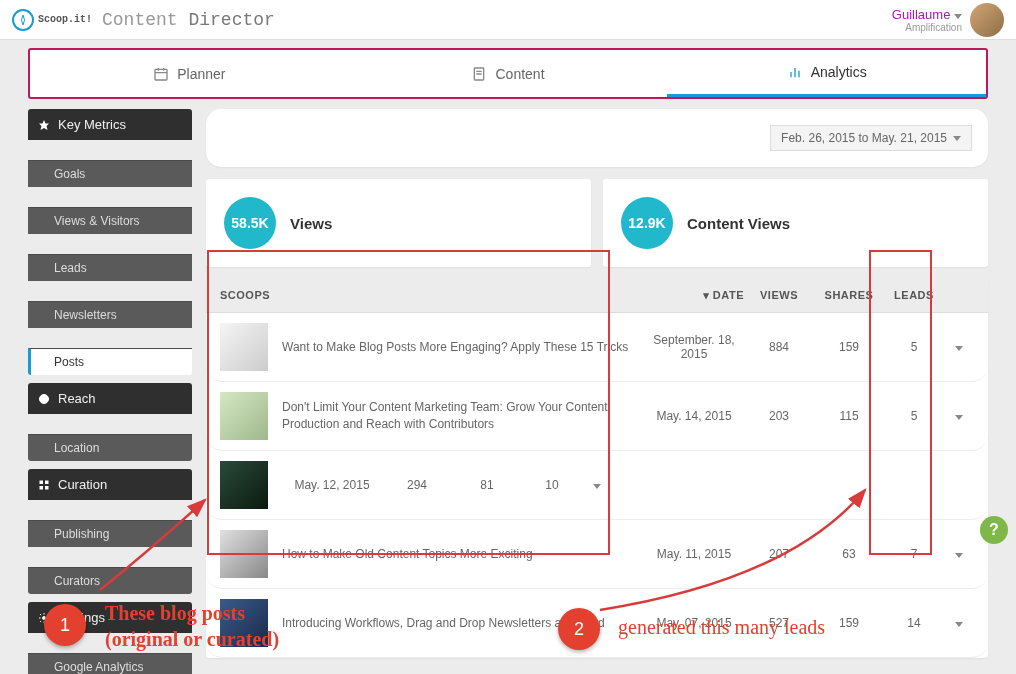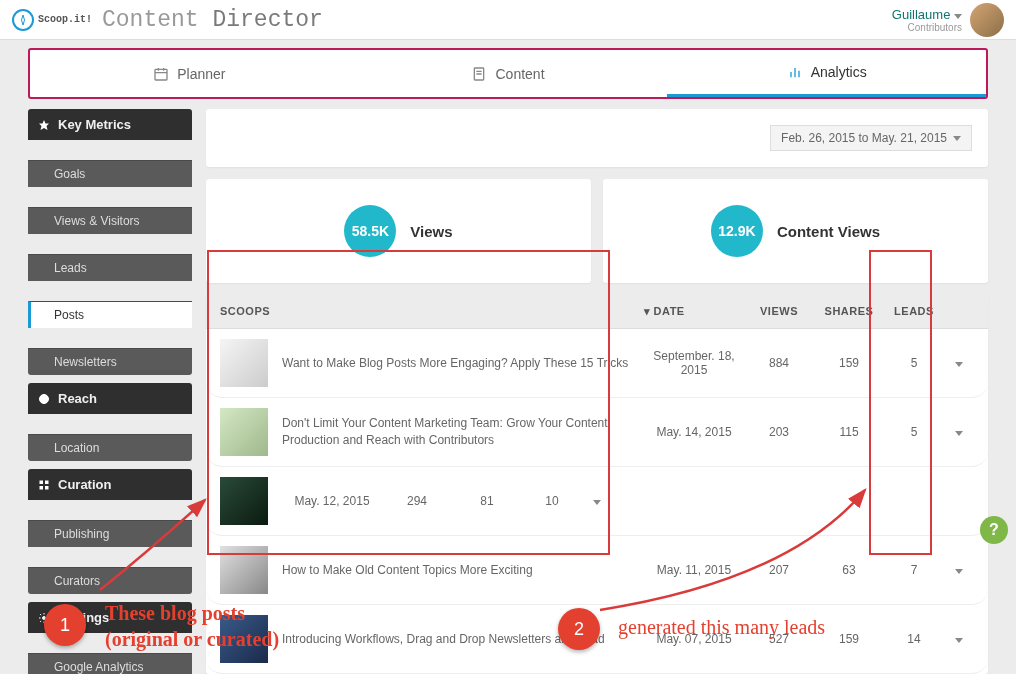--- a/index.html
+++ b/index.html
@@ -3,61 +3,61 @@
 <meta charset="utf-8">
 <style>
 * { margin: 0; padding: 0; box-sizing: border-box; }
 body { font-family: Arial, Helvetica, sans-serif; background: #ececec; width: 1016px; height: 674px; overflow: hidden; position: relative; }
 
 
 .header { background: #fff; height: 40px; display: flex; align-items: center; padding: 0 12px; border-bottom: 1px solid #ddd; }
 .logo-wrap { display: flex; align-items: center; gap: 4px; font-family: Liberation Mono, monospace; }
 .logo-circle { width: 22px; height: 22px; border: 2px solid #1a9bd6; border-radius: 50%; display: flex; align-items: center; justify-content: center; color: #1a9bd6; font-size: 12px; }
 .logo-text { font-size: 10px; color: #555; font-weight: bold; }
-.logo-brand { font-size: 23px; color: #7a7a7a; margin-left: 6px; }
+.logo-brand { font-size: 18px; color: #7a7a7a; margin-left: 6px; }
 .logo-brand .light { font-weight: 300; color: #999; }
 .header-right { margin-left: auto; display: flex; align-items: center; gap: 8px; }
 .user-info { text-align: right; font-size: 11px; color: #666; }
-.user-name { font-size: 13px; color: #0f766e; }
+.user-name { font-size: 13px; color: #a21caf; }
 .user-role { font-size: 10px; color: #999; }
 .avatar { width: 34px; height: 34px; border-radius: 50%; background: linear-gradient(135deg, #d4a574, #8b6f47); }
 
 
 .main-tabs { display: flex; margin: 8px 28px 0 28px; background: #fff; border: 2px solid #be185d; border-radius: 3px; overflow: hidden; }
 .main-tab { flex: 1; text-align: center; padding: 14px 0; font-size: 14px; color: #666; cursor: pointer; display: flex; align-items: center; justify-content: center; gap: 8px; }
 .main-tab.active { border-bottom: 3px solid #1a9bd6; color: #333; }
 .tab-icon { width: 16px; height: 16px; display: inline-block; }
 
 
 .container { display: flex; margin-top: 10px; }
 .sidebar { width: 164px; margin-left: 28px; }
 .content { flex: 1; margin-left: 14px; margin-right: 28px; }
 
 
 .side-section { margin-bottom: 8px; border-radius: 3px; overflow: hidden; }
-.side-header { background: #2f2f2f; color: #f0f0f0; padding: 8px 10px; font-size: 13px; font-weight: bold; display: flex; align-items: center; gap: 8px; }
+.side-header { background: #2f2f2f; color: #f0f0f0; padding: 8px 10px; font-size: 13px; font-weight: normal; display: flex; align-items: center; gap: 8px; }
 .side-item { background: #5a5a5a; color: #ddd; padding: 6px 10px 6px 26px; font-size: 12px; border-top: 1px solid #4a4a4a; cursor: pointer; margin-top: 20px; }
 .side-item.active { background: #fff; color: #333; border-left: 3px solid #1a9bd6; padding-left: 23px; }
 .side-icon { width: 12px; height: 12px; fill: #fff; }
 
 
-.date-card { background: #fff; border-radius: 3px; padding: 16px; display: flex; justify-content: flex-end; margin-bottom: 12px; box-shadow: 0 1px 2px rgba(0,0,0,0.05); }
+.date-card { background: #fff; border-radius: 15px; padding: 16px; display: flex; justify-content: flex-end; margin-bottom: 12px; box-shadow: 0 1px 2px rgba(0,0,0,0.05); }
 .date-range { background: #f4f4f4; border: 1px solid #ddd; padding: 5px 10px; font-size: 12px; color: #666; display: flex; align-items: center; gap: 6px; }
 
 
 .stats-row { display: flex; gap: 12px; margin-bottom: 12px; }
-.stat-card { flex: 1; background: #fff; border-radius: 3px; padding: 26px; display: flex; align-items: center; gap: 14px; box-shadow: 0 1px 2px rgba(0,0,0,0.05); justify-content: center; }
+.stat-card { flex: 1; background: #fff; border-radius: 3px; padding: 18px; display: flex; align-items: center; gap: 14px; box-shadow: 0 1px 2px rgba(0,0,0,0.05); }
 .stat-badge { width: 52px; height: 52px; border-radius: 50%; background: #22b8cc; color: #fff; display: flex; align-items: center; justify-content: center; font-size: 14px; font-weight: bold; }
 .stat-label { font-size: 15px; font-weight: bold; color: #333; }
 
 
 .table-card { background: #fff; border-radius: 3px; overflow: hidden; box-shadow: 0 1px 2px rgba(0,0,0,0.05); }
 .table-head { display: flex; background: #ececec; border-bottom: 1px solid #ddd; padding: 10px 14px; font-size: 11px; font-weight: bold; color: #555; letter-spacing: 0.5px; }
 .col-scoops { flex: 1; }
-.col-date { width: 100px; text-align: left; }
+.col-date { width: 100px; text-align: right; }
 .col-views { width: 70px; text-align: center; }
 .col-shares { width: 70px; text-align: center; }
 .col-leads { width: 60px; text-align: center; }
 .col-expand { width: 30px; }
 .table-row { display: flex; align-items: center; padding: 10px 14px; border-bottom: 1px solid #eee; font-size: 12px; color: #666; border-radius: 16px; }
 .row-thumb { width: 48px; height: 48px; background: #ddd; margin-right: 14px; flex-shrink: 0; }
 .th1 { background: linear-gradient(135deg,#f5f5f5,#ccc); }
 .th2 { background: linear-gradient(135deg,#d4e8c4,#9fb88c); }
 .th3 { background: linear-gradient(135deg,#2a4a3a,#0a1a0f); }
 .th4 { background: linear-gradient(135deg,#e0e0e0,#888); }
@@ -89,21 +89,21 @@
       <svg viewBox="0 0 24 24" width="12" height="12" fill="none" stroke="#1a9bd6" stroke-width="2">
           <polygon points="12,2 15,12 12,22 9,12"></polygon>
         </svg>
     </span>
     <span class="logo-text">Scoop.it!</span>
     <span class="logo-brand"><span class="light">Content</span> <span>Director</span></span>
   </div>
   <div class="header-right">
     <div class="user-info">
       <div class="user-name"><span>Guillaume</span> <span class="caret-down"></span></div>
-      <div class="user-role">Contributors</div>
+      <div class="user-role">Amplification</div>
     </div>
     <div class="avatar"></div>
   </div>
 </div>
 
 <div class="main-tabs">
   <div class="main-tab">
     <svg class="tab-icon" viewBox="0 0 24 24" fill="none" stroke="#888" stroke-width="2">
         <rect x="3" y="5" width="18" height="16" rx="1"></rect>
         <line x1="3" y1="10" x2="21" y2="10"></line>
@@ -136,22 +136,22 @@
     <div class="side-section">
       <div class="side-header">
         <svg class="side-icon" viewBox="0 0 24 24" fill="#fff">
             <polygon points="12,2 15,9 22,9 17,14 19,22 12,18 5,22 7,14 2,9 9,9"></polygon>
           </svg>
         <span>Key Metrics</span>
       </div>
       <div class="side-item">Goals</div>
       <div class="side-item">Views &amp; Visitors</div>
       <div class="side-item">Leads</div>
+      <div class="side-item">Newsletters</div>
       <div class="side-item active">Posts</div>
-      <div class="side-item">Newsletters</div>
     </div>
     <div class="side-section">
       <div class="side-header">
         <svg class="side-icon" viewBox="0 0 24 24" fill="none" stroke="#fff" stroke-width="2">
             <circle cx="12" cy="12" r="9"></circle>
             <ellipse cx="12" cy="12" rx="4" ry="9"></ellipse>
             <line x1="3" y1="12" x2="21" y2="12"></line>
           </svg>
         <span>Reach</span>
       </div>

